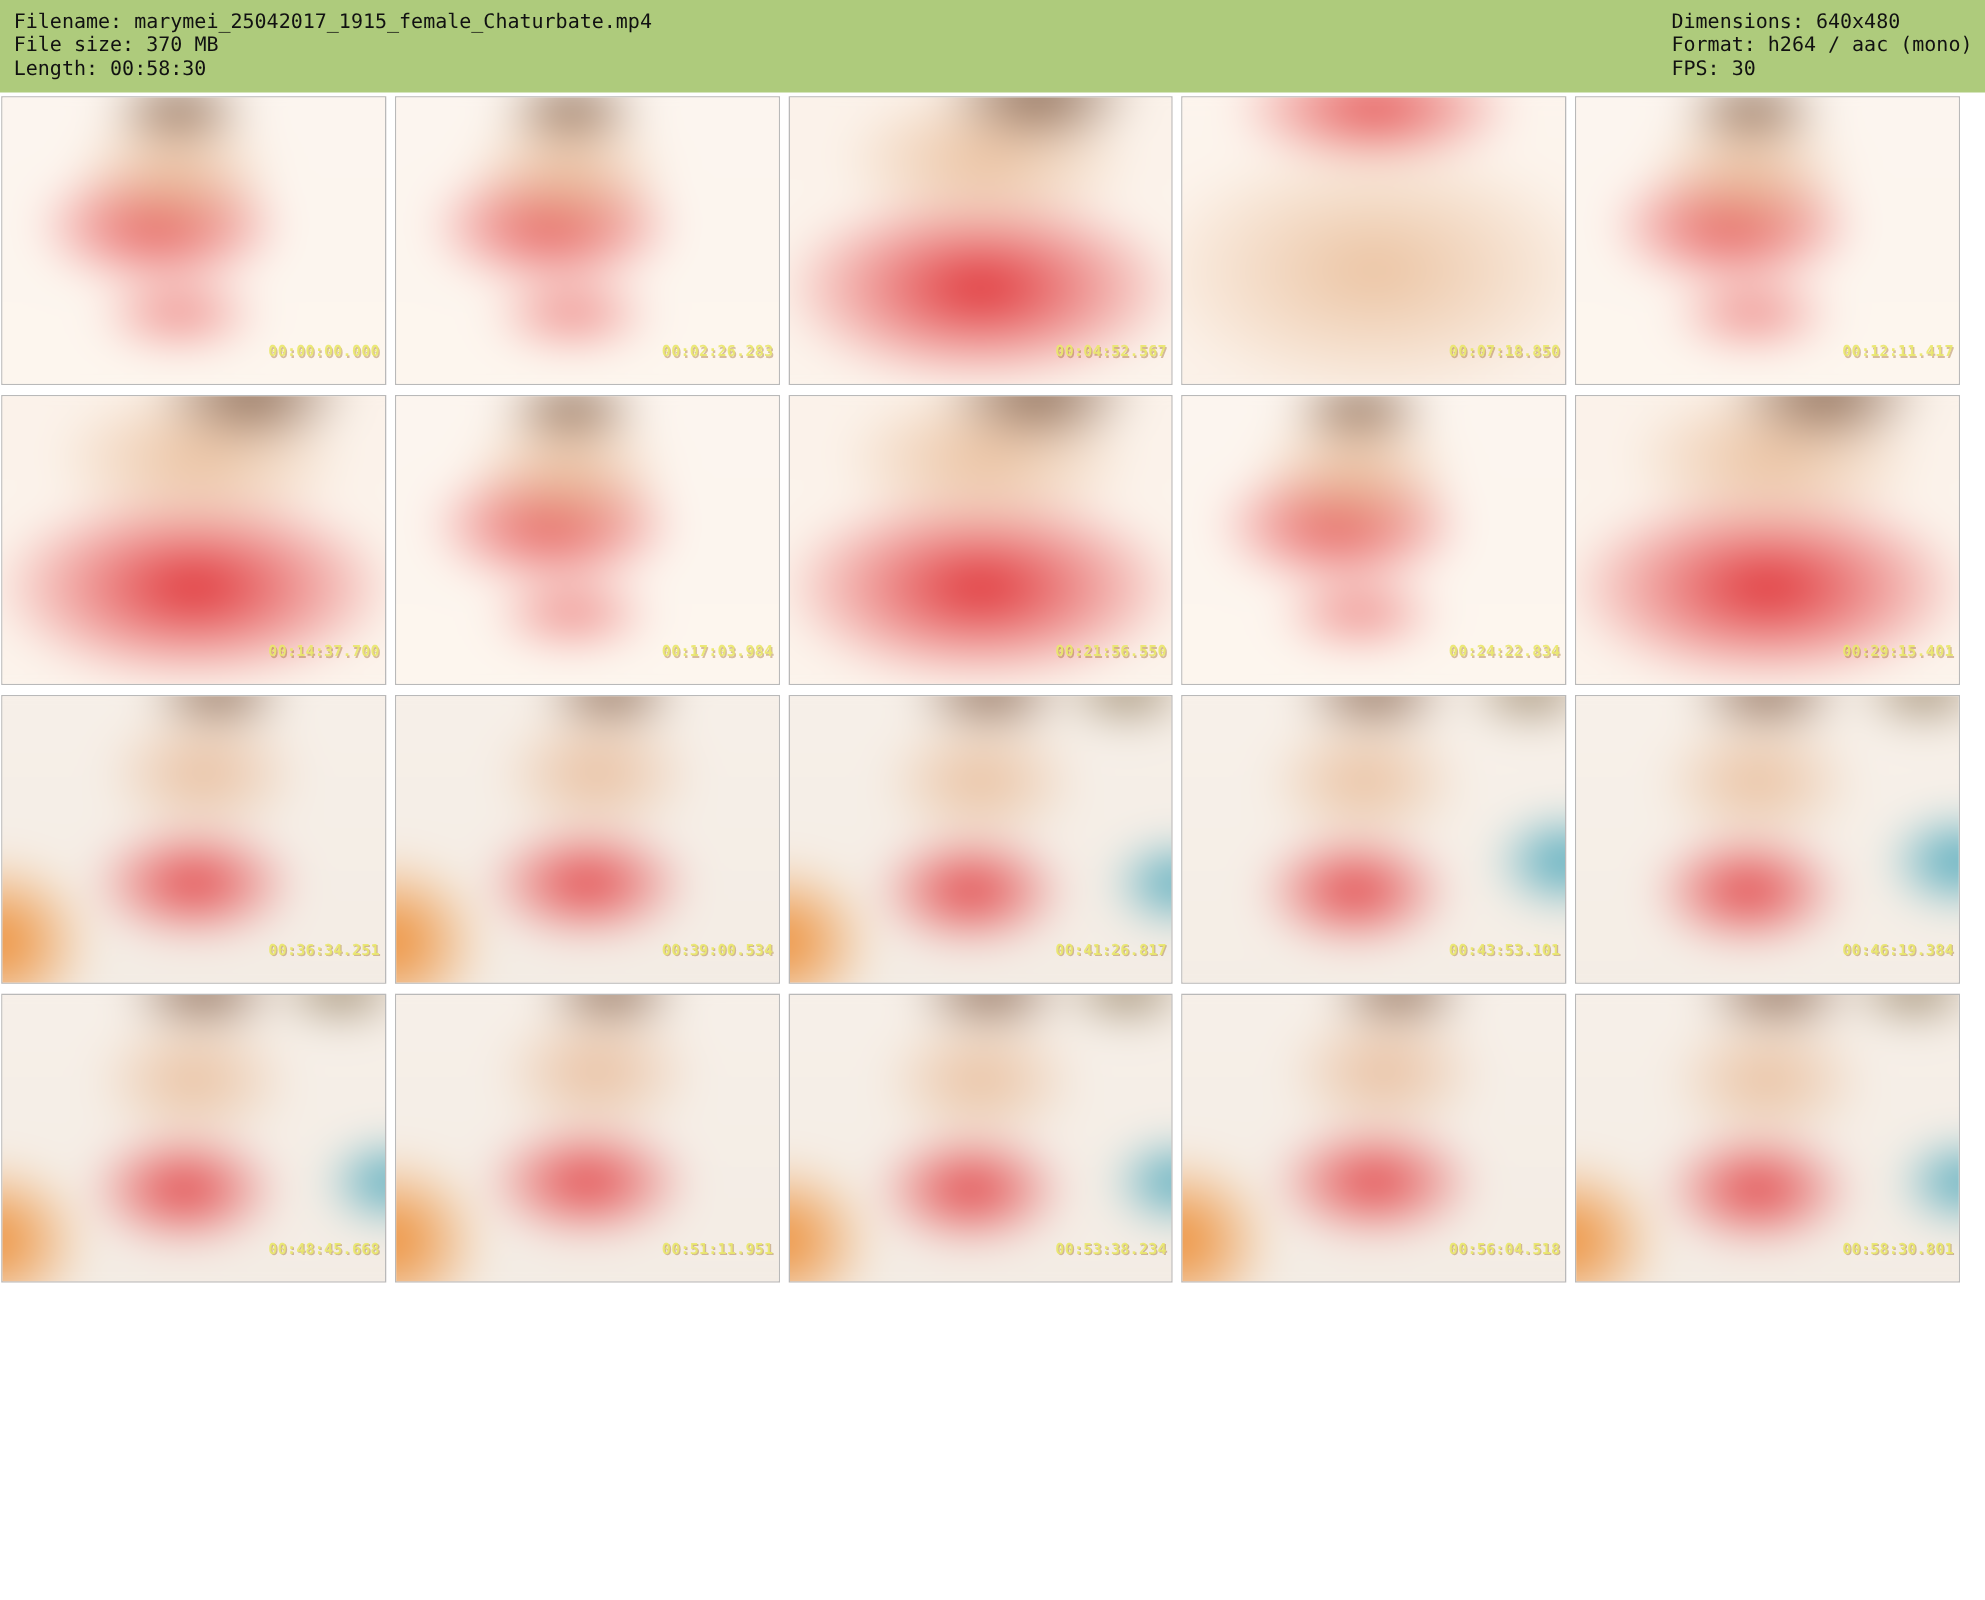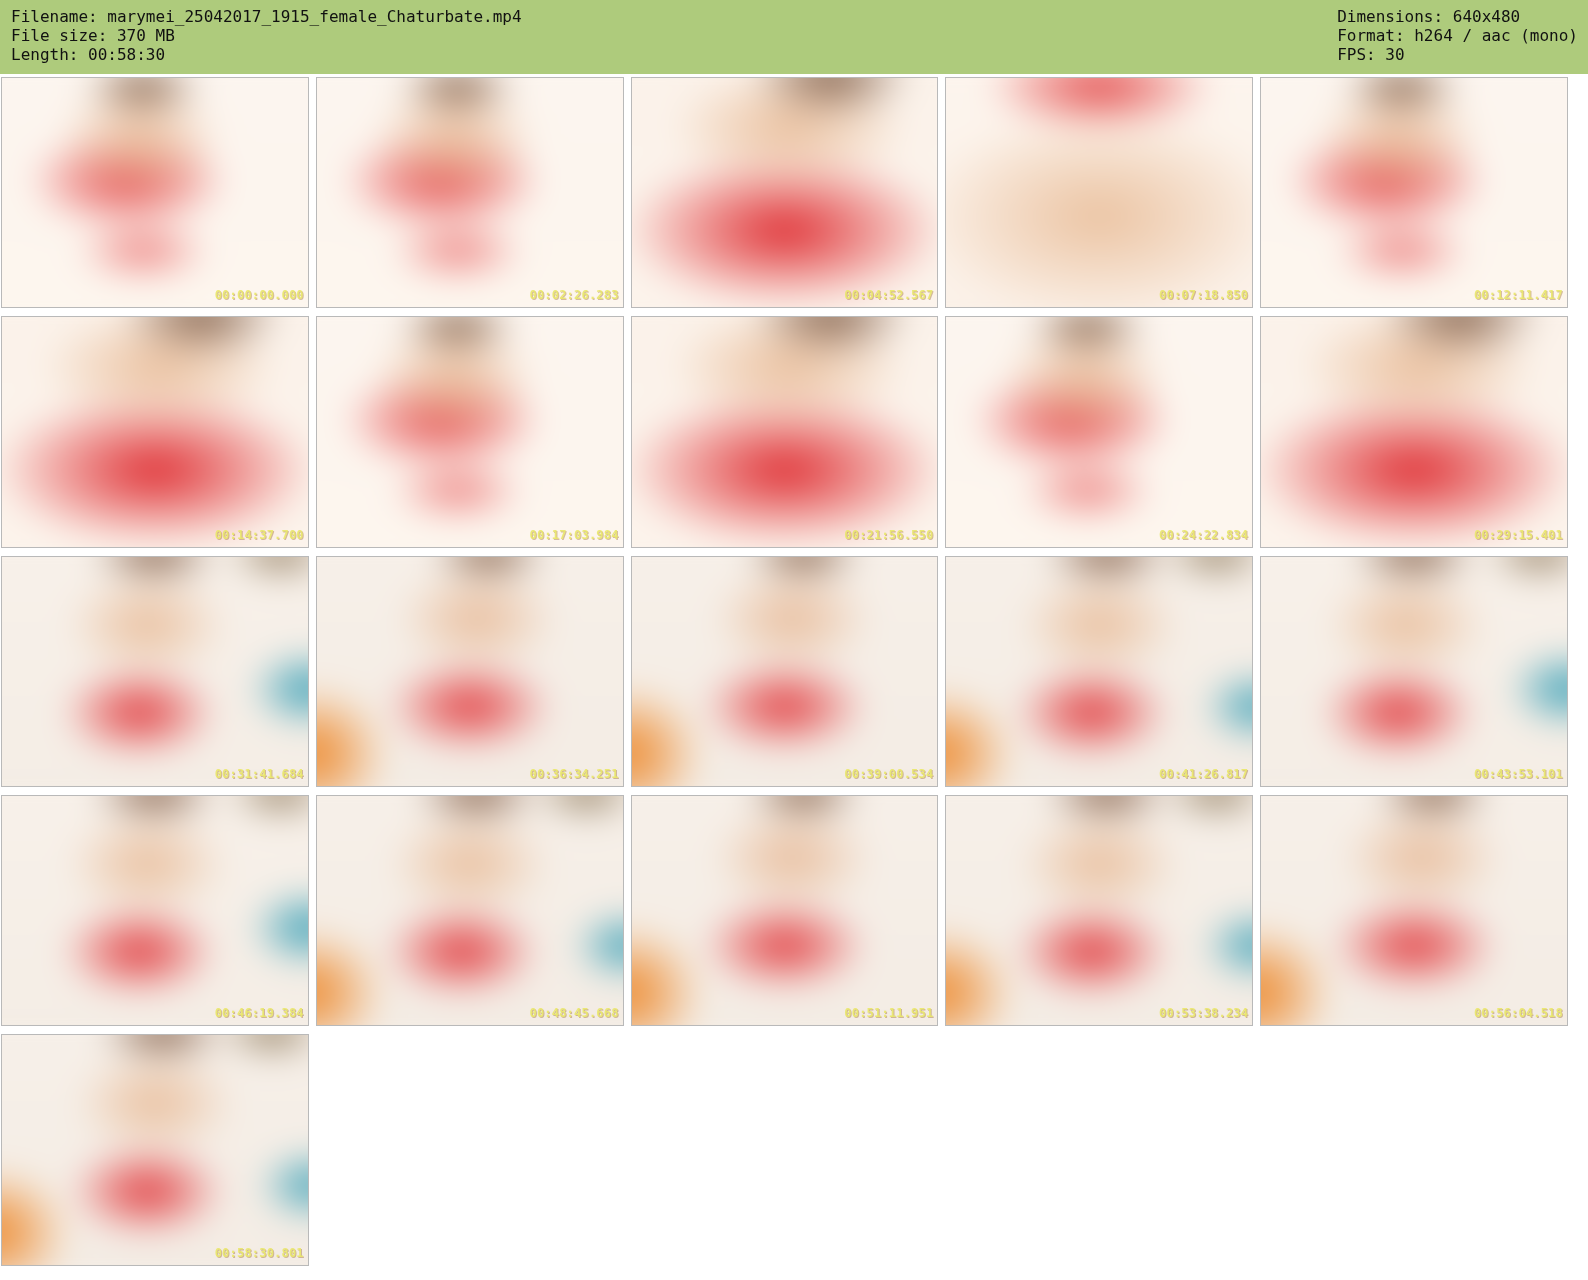--- a/index.html
+++ b/index.html
@@ -88,21 +88,21 @@
     radial-gradient(20% 18% at 90% 62%, rgba(38,152,178,.9), transparent 70%),
     radial-gradient(20% 14% at 80% 10%, rgba(118,94,58,.75), transparent 70%),
     radial-gradient(24% 16% at 52% 10%, rgba(112,70,44,.8), transparent 70%),
     radial-gradient(30% 26% at 50% 34%, rgba(232,186,150,.92), transparent 70%),
     radial-gradient(28% 22% at 48% 64%, rgba(221,26,32,.86), transparent 72%),
     linear-gradient(180deg, #f7f0e9, #f3ece4); }
 
   .ts {
     position: absolute;
     right: 4px;
-    bottom: 5px;
+    bottom: 19px;
     font-size: 12px;
     font-weight: 700;
     letter-spacing: 0.2px;
     color: rgba(233, 231, 107, 0.92);
     text-shadow: 1px 1px 0 rgba(140, 80, 10, 0.35);
     font-family: "DejaVu Sans Mono", "Liberation Mono", monospace;
     user-select: none;
   }
 </style>
 </head>
@@ -145,23 +145,20 @@
   </div>
     <div class="thumb scene-closeup-red">
     <span class="ts">00:21:56.550</span>
   </div>
     <div class="thumb scene-studio">
     <span class="ts">00:24:22.834</span>
   </div>
     <div class="thumb scene-closeup-red">
     <span class="ts">00:29:15.401</span>
   </div>
-    <div class="thumb scene-bed-teal">
-    <span class="ts">00:31:41.684</span>
-  </div>
     <div class="thumb scene-bed-orange">
     <span class="ts">00:36:34.251</span>
   </div>
     <div class="thumb scene-bed-orange">
     <span class="ts">00:39:00.534</span>
   </div>
     <div class="thumb scene-bed-mixed">
     <span class="ts">00:41:26.817</span>
   </div>
     <div class="thumb scene-bed-teal">

